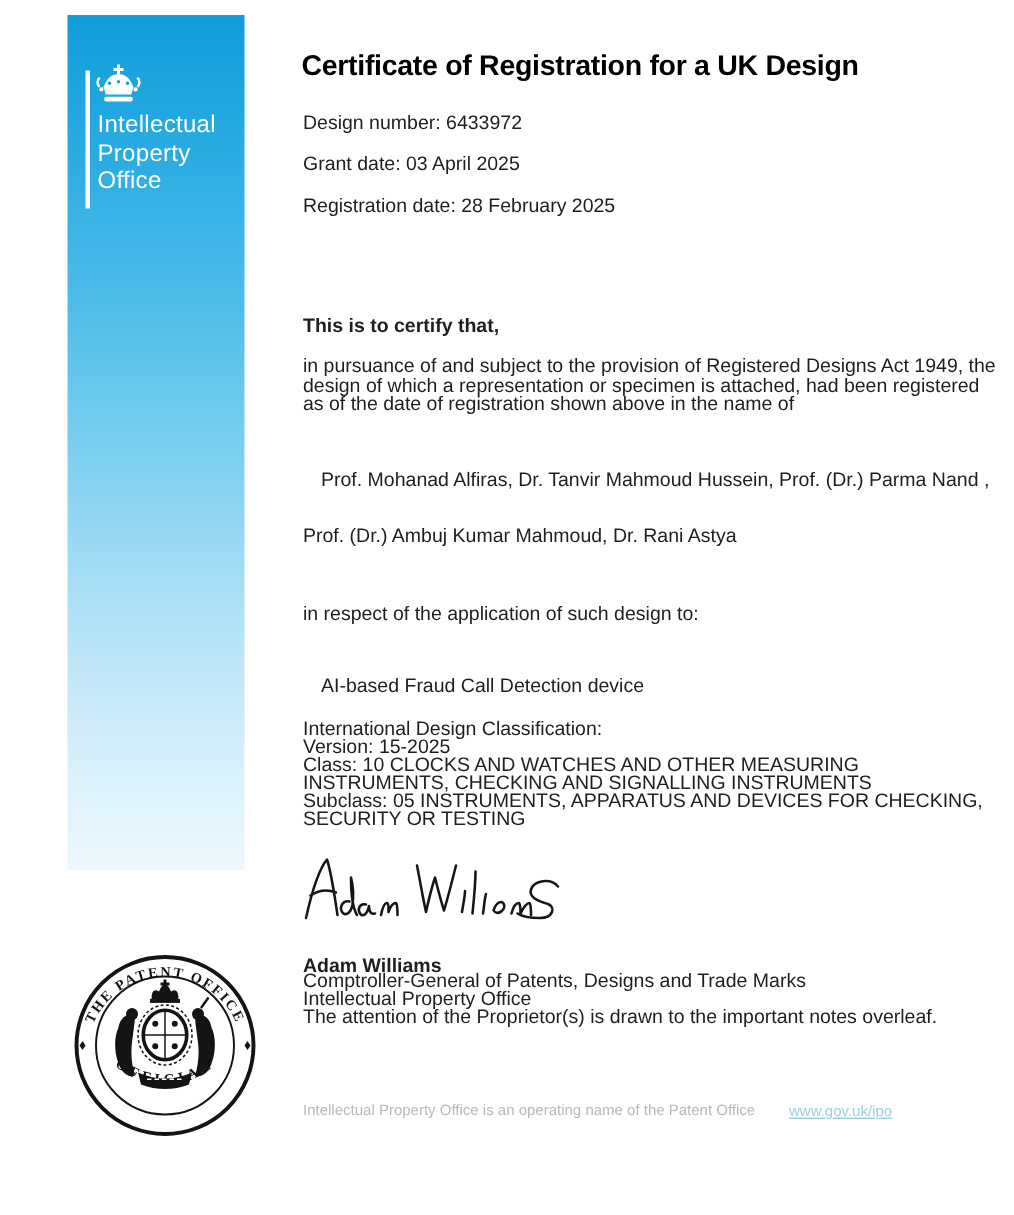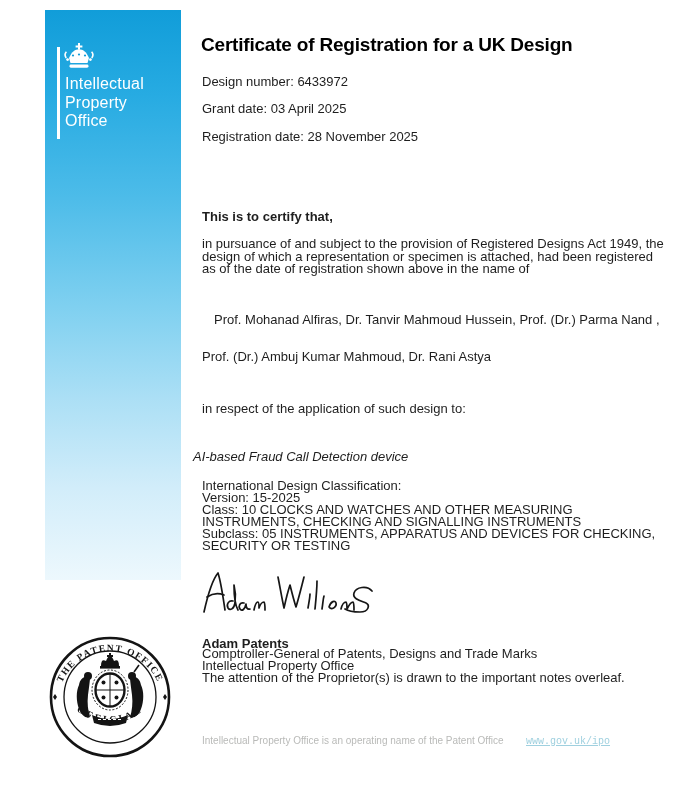--- a/index.html
+++ b/index.html
@@ -10,42 +10,41 @@
   }
   .abs{position:absolute;}
   .ml{white-space:pre-line;}
 
   
   .sidebar{
     position:absolute;left:45px;top:10px;width:118px;height:570px;
     background:linear-gradient(180deg,
       #119dd9 0%, #27abe2 15%, #4dbce9 33%, #7fd0f0 52%,
       #abdff5 68%, #d2edfa 84%, #edf8fd 100%);
-    padding-left:18px;
   }
   .logo-divider{position:absolute;left:12px;top:37px;width:2.5px;height:92px;background:#ffffff;}
   .crown{position:absolute;left:18px;top:32px;width:32px;height:30px;}
   .logo-text{
     position:absolute;left:20px;top:65px;color:#ffffff;
     font-size:16px;line-height:18.5px;letter-spacing:.2px;font-weight:400;
   }
 
   
   .title{left:201px;top:34px;font-size:19px;font-weight:700;color:#000;letter-spacing:-.2px;}
   .body-line{font-size:13px;}
   .b{font-weight:700;}
   #design-number{left:202px;top:74px;}
   #grant-date{left:202px;top:101px;}
   #reg-date{left:202px;top:129px;}
   #certify-heading{left:202px;top:209px;}
   #certify-body{left:202px;top:238px;line-height:12.7px;}
   #names1{left:202px;top:312px;padding-left:12px;}
   #names2{left:202px;top:349px;}
   #respect{left:202px;top:401px;text-align:right;}
-  #design-title{left:193px;top:449px;font-style:italic;}
+  #design-title{left:214px;top:449px;}
   #classification{left:202px;top:480px;line-height:11.9px;}
   #signature{left:198px;top:566px;width:180px;height:58px;}
   #signer-name{left:202px;top:636px;}
   #signer-rest{left:202px;top:648px;line-height:12.2px;}
 
   
   #footer-text{left:202px;top:735px;font-size:10px;color:#b9bab8;}
   #footer-link{left:526px;top:736px;font-size:10px;text-decoration:underline;cursor:pointer;}
 
   
@@ -74,21 +73,21 @@
       </g>
     </svg>
     <div class="logo-text ml">Intellectual
 Property
 Office</div>
   </div>
 
   <div class="abs title">Certificate of Registration for a UK Design</div>
   <div class="abs body-line" id="design-number">Design number: 6433972</div>
   <div class="abs body-line" id="grant-date">Grant date: 03 April 2025</div>
-  <div class="abs body-line" id="reg-date">Registration date: 28 November 2025</div>
+  <div class="abs body-line" id="reg-date">Registration date: 28 February 2025</div>
 
   <div class="abs body-line b" id="certify-heading">This is to certify that,</div>
   <div class="abs body-line ml" id="certify-body">in pursuance of and subject to the provision of Registered Designs Act 1949, the
 design of which a representation or specimen is attached, had been registered
 as of the date of registration shown above in the name of</div>
 
   <div class="abs body-line" id="names1">Prof. Mohanad Alfiras, Dr. Tanvir Mahmoud Hussein, Prof. (Dr.) Parma Nand ,</div>
   <div class="abs body-line" id="names2">Prof. (Dr.) Ambuj Kumar Mahmoud, Dr. Rani Astya</div>
 
   <div class="abs body-line" id="respect">in respect of the application of such design to:</div>
@@ -110,21 +109,21 @@
       <path d="M80,11 C82,21 84,33 86,42 C88,33 90,25 92,19 C94,27 96,35 98,41 C101,31 104,19 106,11"></path>
       <path d="M110,42 C111,36 112,31 112,28"></path>
       <path d="M117,43 C118,33 119,22 119,15"></path>
       <path d="M124,43 C125,37 125,33 126,30"></path>
       <path d="M131,41 C133,35 137,34 138,37 C139,40 135,44 132,42"></path>
       <path d="M143,43 C144,39 146,36 148,36 C149,37 149,40 149,43 C151,39 153,36 155,36 C156,37 156,41 156,44"></path>
       <path d="M174,25 C169,19 158,21 156,27 C154,33 163,35 168,37 C172,39 171,46 162,46 C155,46 150,45 147,43"></path>
     </g>
   </svg>
 
-  <div class="abs body-line b" id="signer-name">Adam Patents</div>
+  <div class="abs body-line b" id="signer-name">Adam Williams</div>
   <div class="abs body-line ml" id="signer-rest">Comptroller-General of Patents, Designs and Trade Marks
 Intellectual Property Office
 The attention of the Proprietor(s) is drawn to the important notes overleaf.</div>
 
   <svg class="seal" viewBox="0 0 140 140">
     <defs>
       <path id="sealTop" d="M 18,76 A 52,52 0 1 1 122,76"></path>
       <path id="sealBottom" d="M 22,62 A 51,51 0 0 0 118,62"></path>
     </defs>
     <circle cx="70" cy="70" r="70" fill="#ffffff"></circle>
@@ -153,15 +152,15 @@
       <circle cx="48" cy="49" r="4" fill="#141414"></circle>
       <path d="M90,50 C96,48 100,52 101,58 C104,64 104,74 101,82 C99,88 94,92 90,90 C92,84 93,76 92,68 C91,60 90,54 90,50 Z" fill="#141414"></path>
       <circle cx="92" cy="49" r="4" fill="#141414"></circle>
       <path d="M94,45 L99,38" stroke="#141414" stroke-width="1.6"></path>
       <path d="M52,88 Q70,96 88,88 L86,96 Q70,102 54,96 Z" fill="#141414"></path>
       <path d="M58,92.5 L82,92.5" stroke="#ffffff" stroke-width="1" stroke-dasharray="3,2"></path>
     </g>
   </svg>
 
   <div class="abs" id="footer-text">Intellectual Property Office is an operating name of the Patent Office</div>
-  <div class="abs" id="footer-link" style="color: rgb(159, 208, 223); font-family: Liberation Mono, monospace;">www.gov.uk/ipo</div>
+  <div class="abs" id="footer-link" style="color: rgb(159, 208, 223);">www.gov.uk/ipo</div>
 
 </div>
 
 </body></html>

